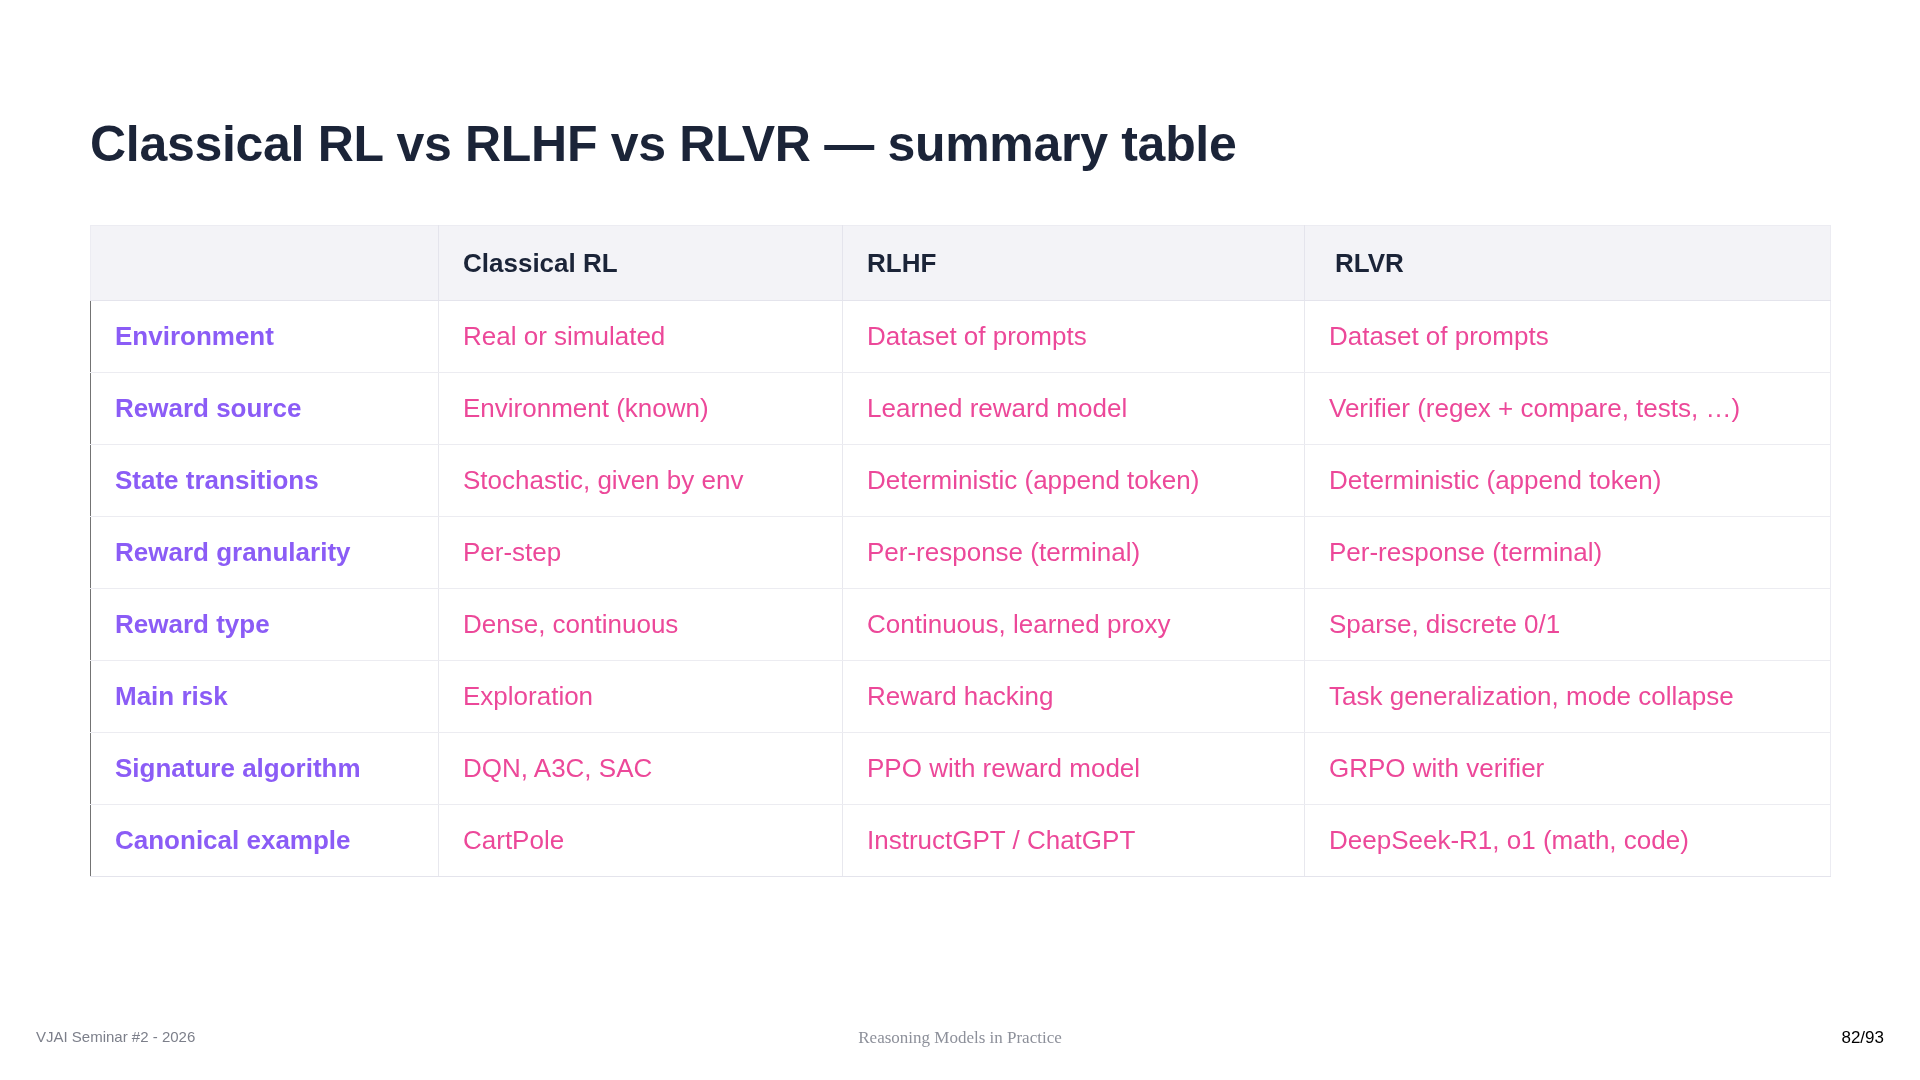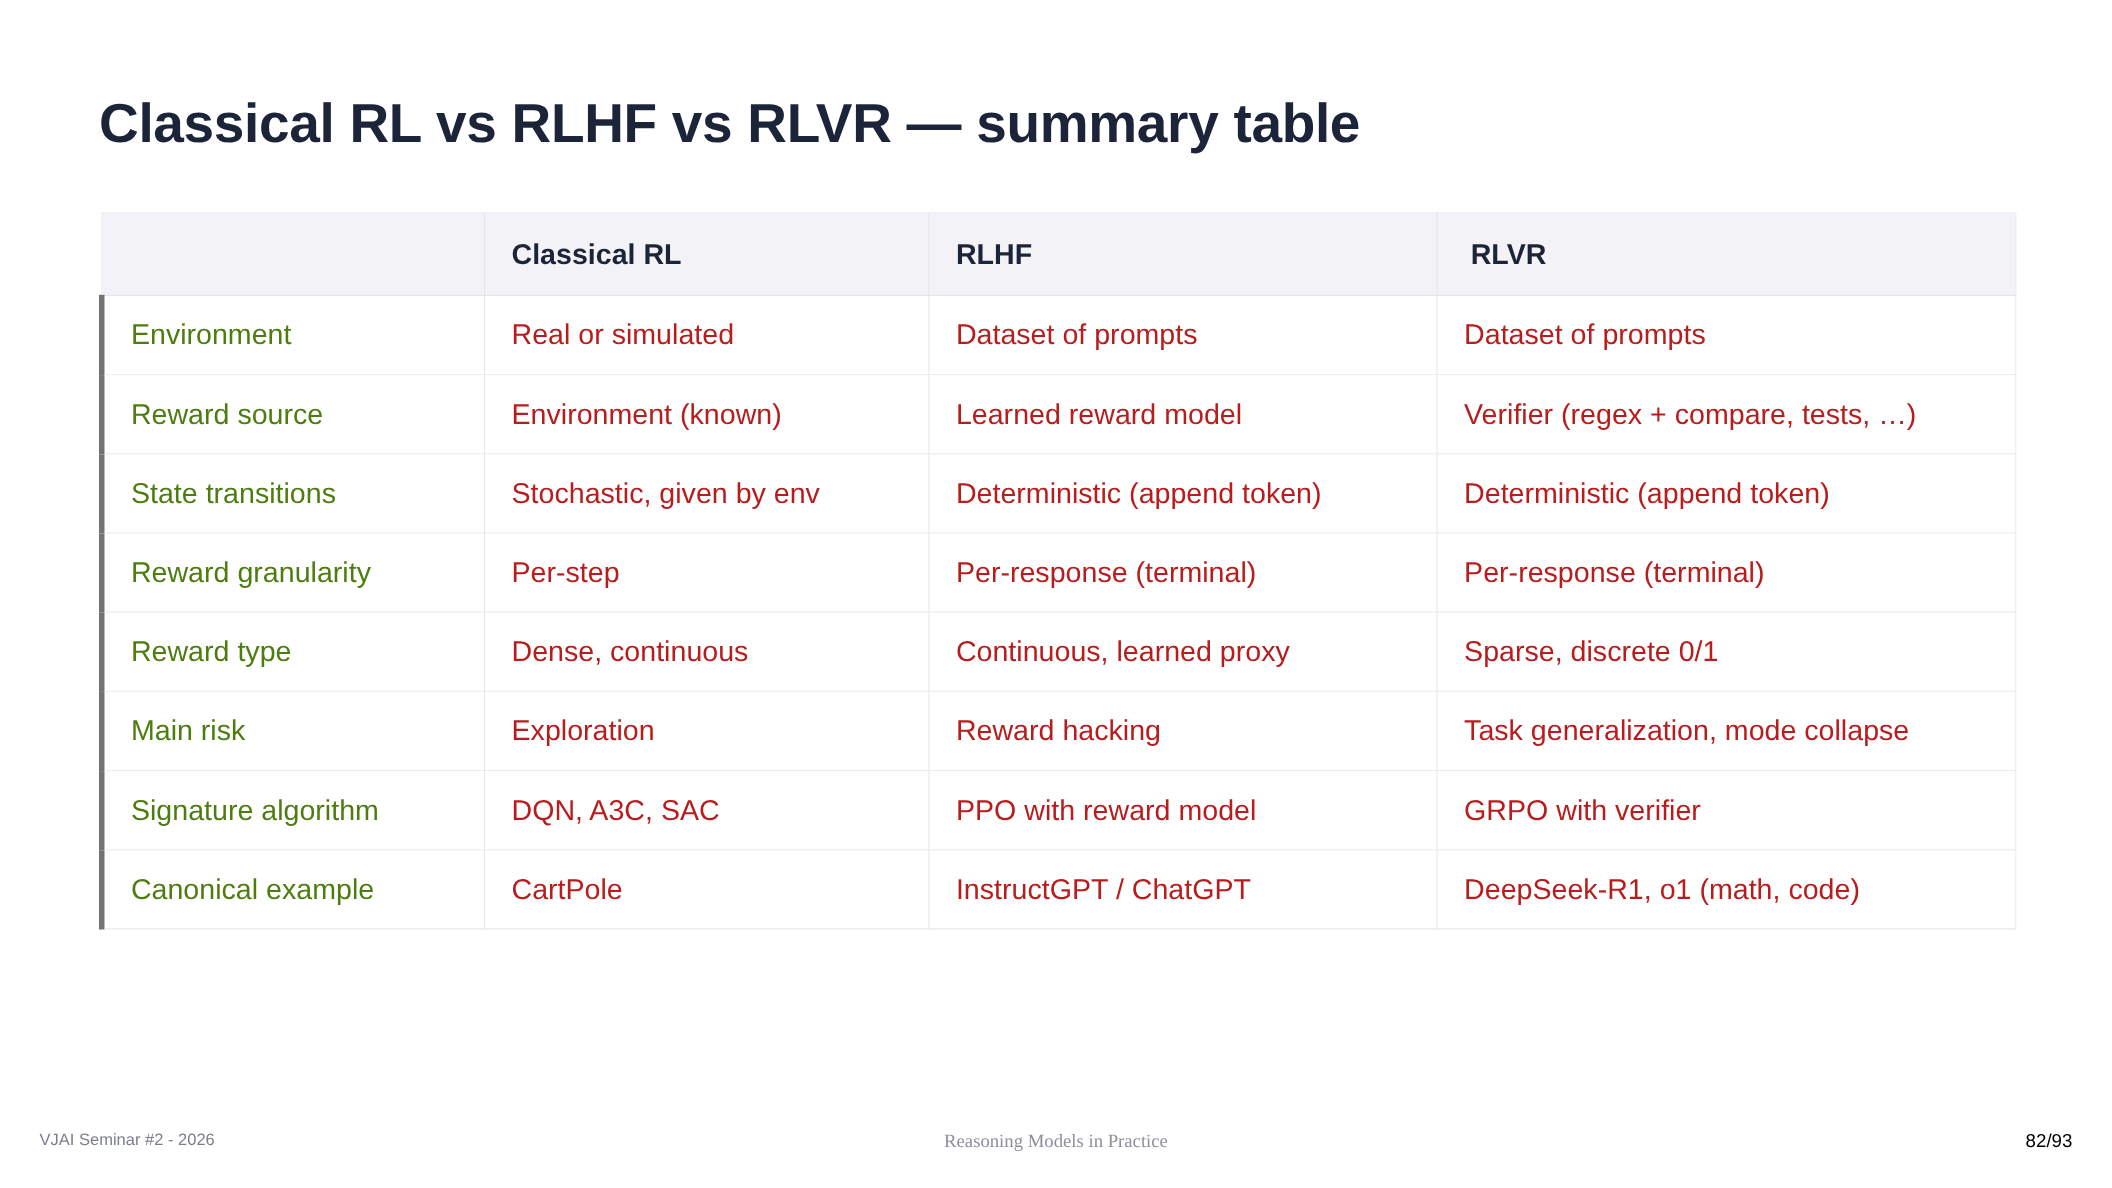--- a/index.html
+++ b/index.html
@@ -13,20 +13,21 @@
     font-family: "Liberation Sans", sans-serif;
     overflow: hidden;
     position: relative;
     -webkit-font-smoothing: antialiased;
   }
 
   .slide {
     position: absolute;
     inset: 0;
     background: #ffffff;
+    margin-top: 32px;
   }
 
   
   .slide-title {
     position: absolute;
     left: 90px;
     top: 84px;
     font-size: 50px;
     font-weight: bold;
     color: #1b2438;
@@ -71,34 +72,34 @@
   table.summary thead th:first-child {
     border-left: 1px solid #ececf2;
   }
   table.summary thead th:last-child {
     border-right: 1px solid #ececf2;
     padding-left: 30px;
   }
 
   table.summary tbody td {
     font-size: 26px;
-    color: #b91c1c;
+    color: #ec4899;
     padding: 20px 24px 20px 24px;
     border-right: 1px solid #e8e8ee;
     border-bottom: 1px solid #ececf1;
     vertical-align: middle;
     white-space: nowrap;
     overflow: hidden;
     text-overflow: ellipsis;
     background: #ffffff;
   }
   table.summary tbody td:first-child {
-    border-left: 5px solid #737373;
-    font-weight: normal;
-    color: #4d7c0f;
+    border-left: 1px solid #737373;
+    font-weight: bold;
+    color: #8b5cf6;
   }
   table.summary tbody td:last-child {
     border-right: 1px solid #ececf2;
   }
   table.summary tbody tr:last-child td {
     border-bottom: 1px solid #e4e4ec;
   }
 
   
   .footer {

